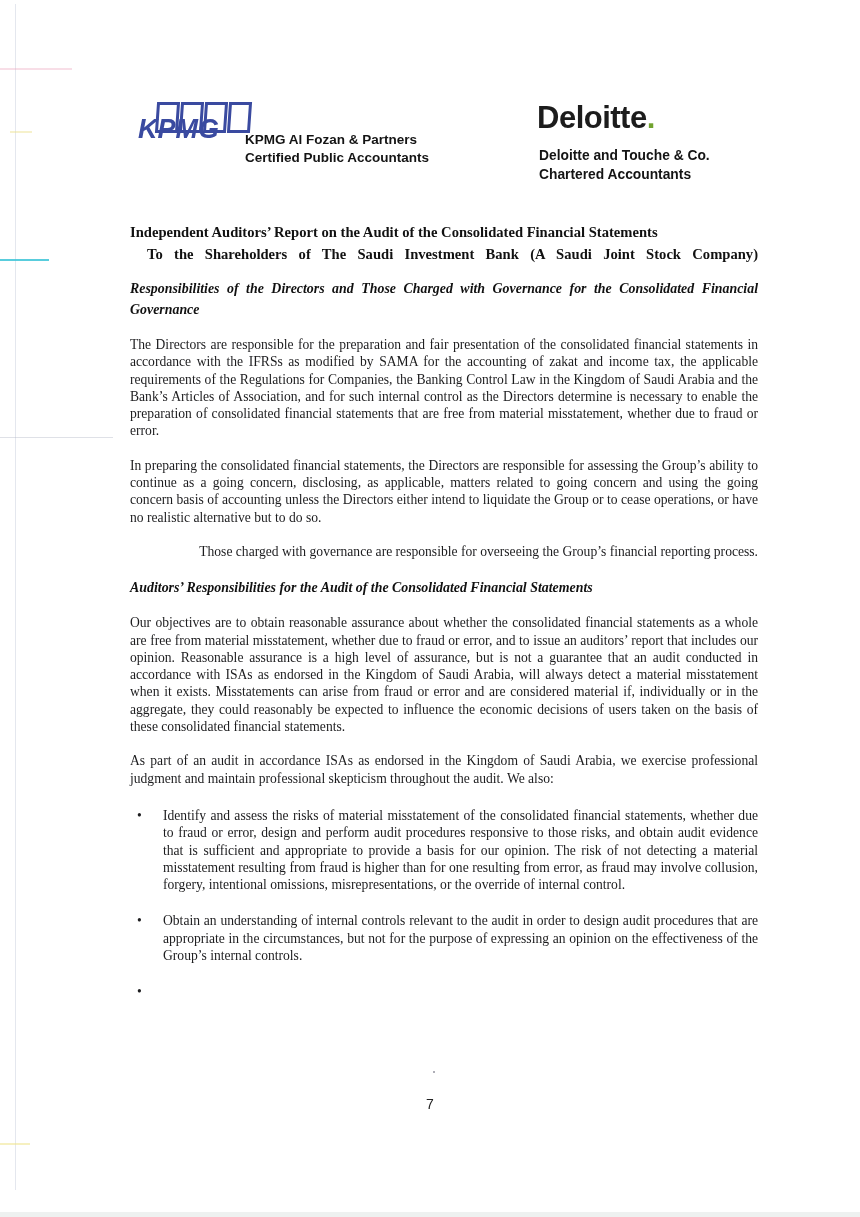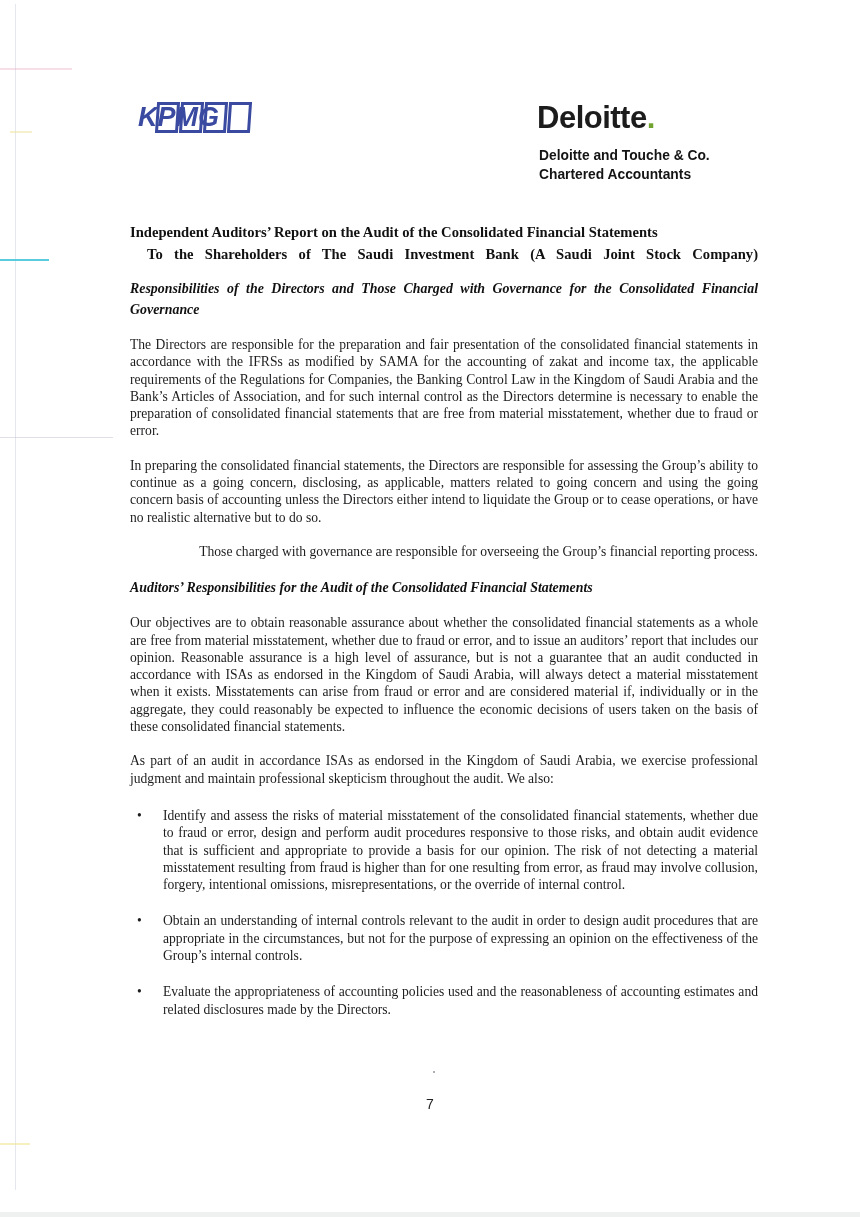--- a/index.html
+++ b/index.html
@@ -53,21 +53,21 @@
   }
   .krect {
     width: 17px; height: 25px;
     border: 3px solid #3a4aa0;
     margin-right: 1px;
     transform: skewX(-4deg);
     background: transparent;
   }
   .kpmg-word {
     position: absolute;
-    left: 0; top: 2px;
+    left: 0; top: 14px;
     font-family: "Liberation Sans", sans-serif;
     font-style: italic;
     font-weight: 700;
     font-size: 27px;
     letter-spacing: 0px;
     color: #3a4aa0;
     transform: scaleY(1.02);
     background: transparent;
   }
 
@@ -180,20 +180,24 @@
   <div class="kpmg-logo hdr">
     <div class="kpmg-rects">
       <span class="krect"></span>
         <span class="krect"></span>
         <span class="krect"></span>
         <span class="krect"></span>
     </div>
     <div class="kpmg-word">KPMG</div>
   </div>
 
+  <div class="kpmg-firm hdr">
+    <div>KPMG Al Fozan &amp; Partners</div>
+    <div>Certified Public Accountants</div>
+  </div>
 
   <div class="deloitte-logo hdr"><span>Deloitte</span><span class="deloitte-dot">.</span></div>
 
   <div class="deloitte-firm hdr">
     <div>Deloitte and Touche &amp; Co.</div>
     <div>Chartered Accountants</div>
   </div>
 
   <div class="doc">
 
@@ -222,20 +226,19 @@
       <li class="bullet-item">
         <span class="bullet-marker">•</span>
         <span>Identify and assess the risks of material misstatement of the consolidated financial statements, whether due to fraud or error, design and perform audit procedures responsive to those risks, and obtain audit evidence that is sufficient and appropriate to provide a basis for our opinion. The risk of not detecting a material misstatement resulting from fraud is higher than for one resulting from error, as fraud may involve collusion, forgery, intentional omissions, misrepresentations, or the override of internal control.</span>
       </li>
       <li class="bullet-item">
         <span class="bullet-marker">•</span>
         <span>Obtain an understanding of internal controls relevant to the audit in order to design audit procedures that are appropriate in the circumstances, but not for the purpose of expressing an opinion on the effectiveness of the Group’s internal controls.</span>
       </li>
       <li class="bullet-item">
         <span class="bullet-marker">•</span>
-        <span>Evaluate the appropriateness of accounting policies used and the reasonableness of accounting estimates and related disclosures made by the Directors.</span>
       </li>
     </ul>
   </div>
 
   <div class="page-number">7</div>
 
 </div>
 
 </body></html>

